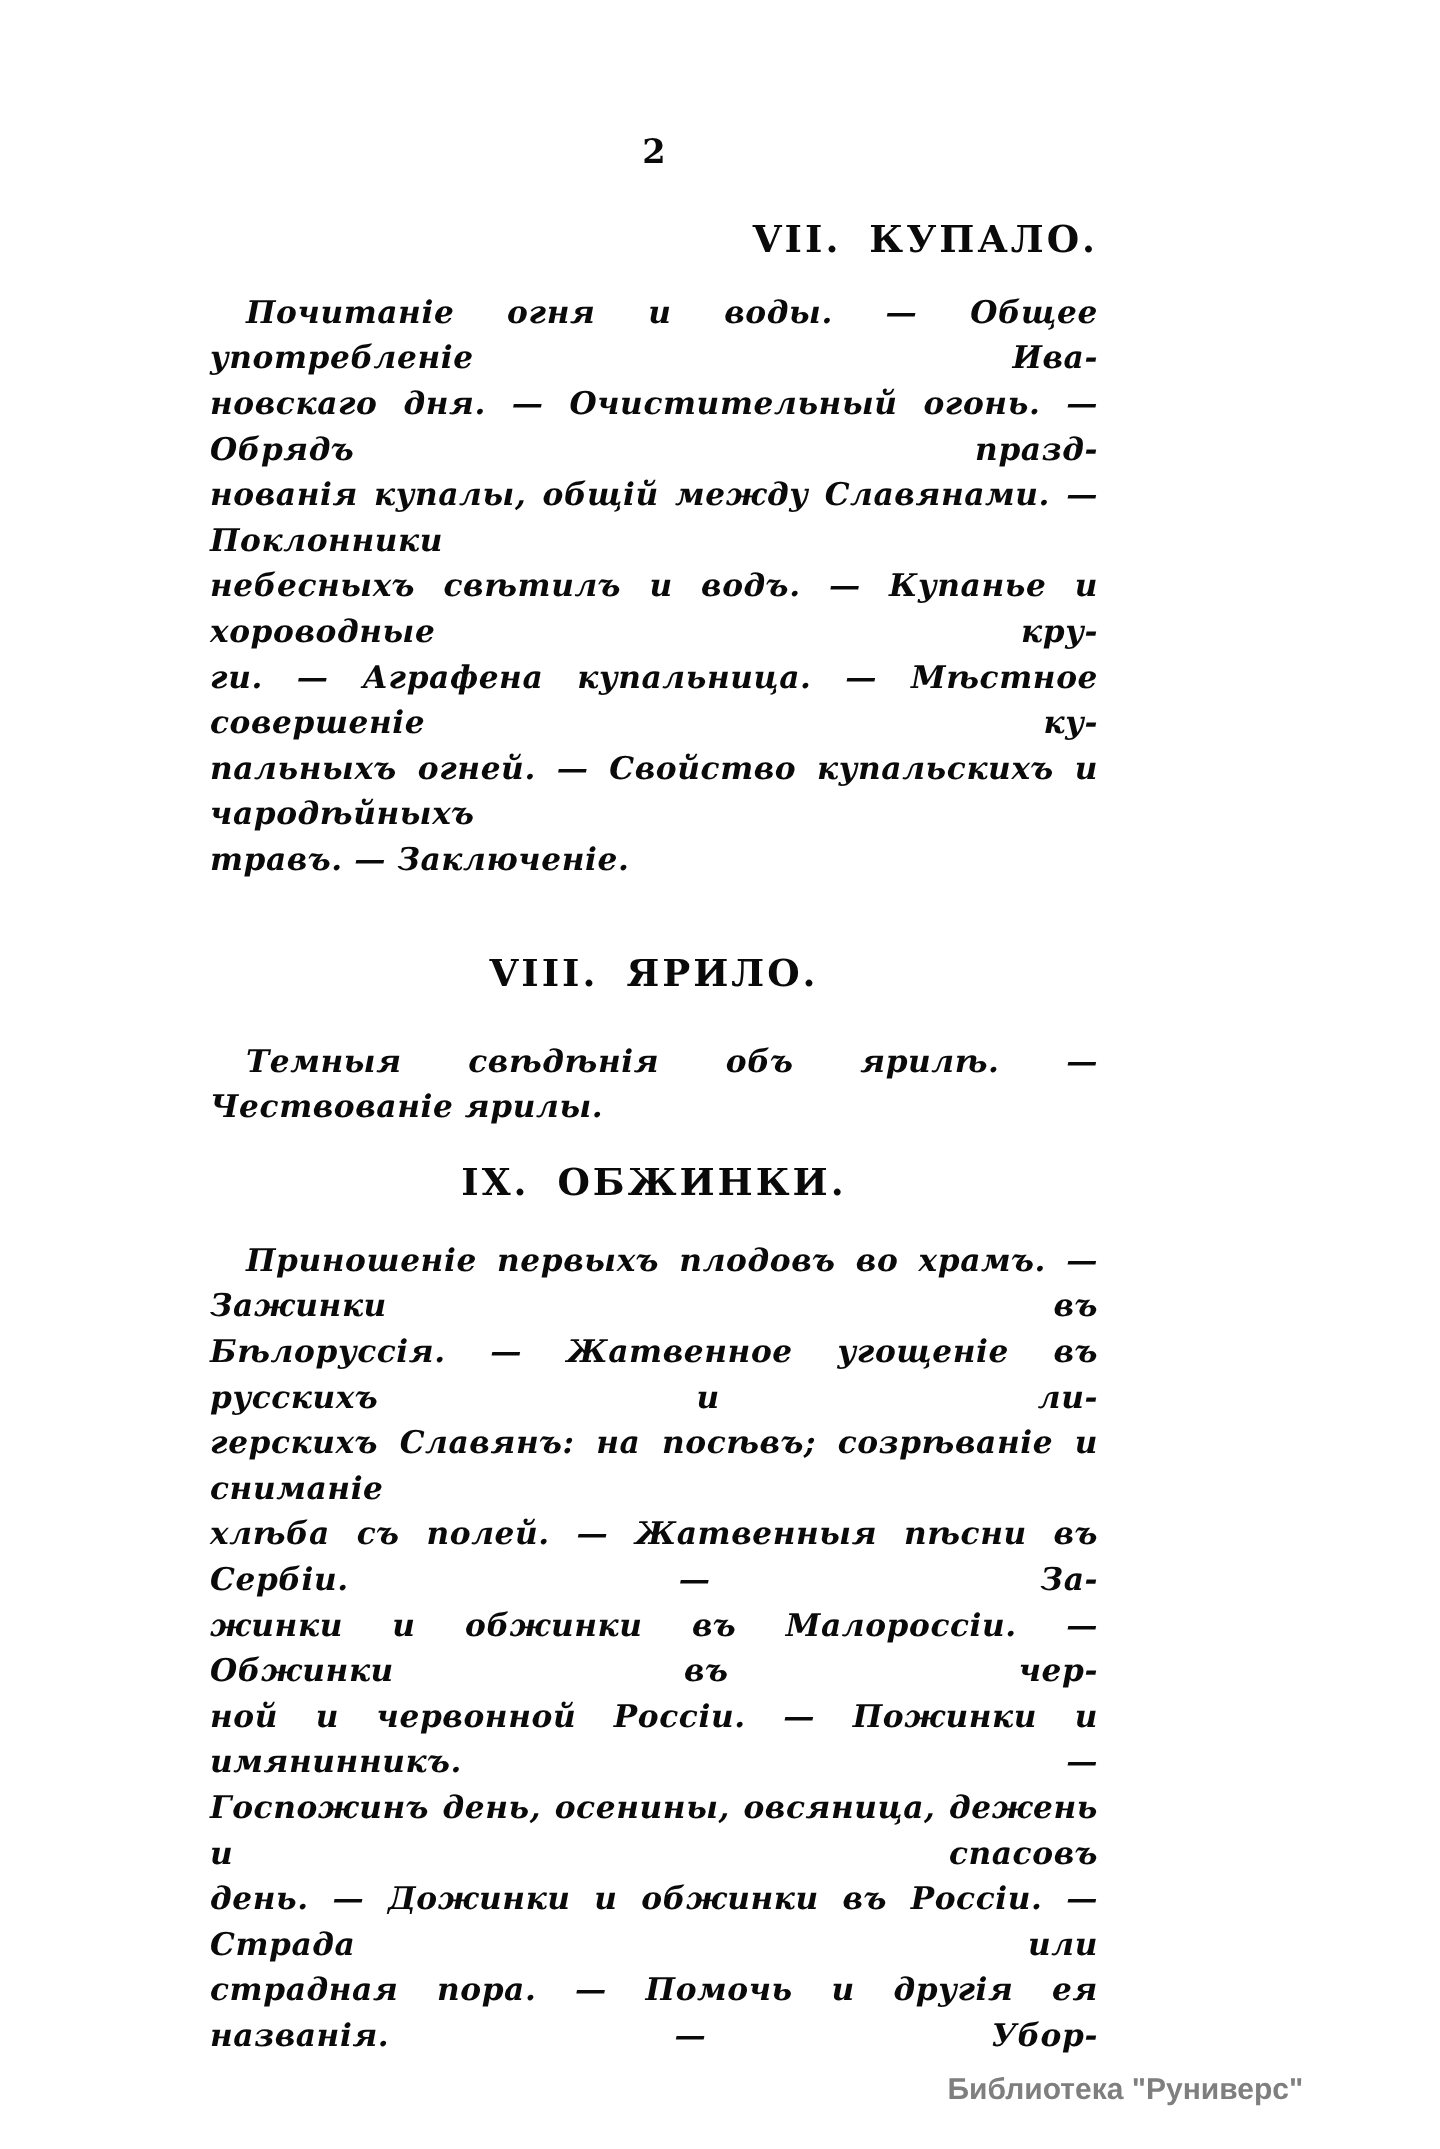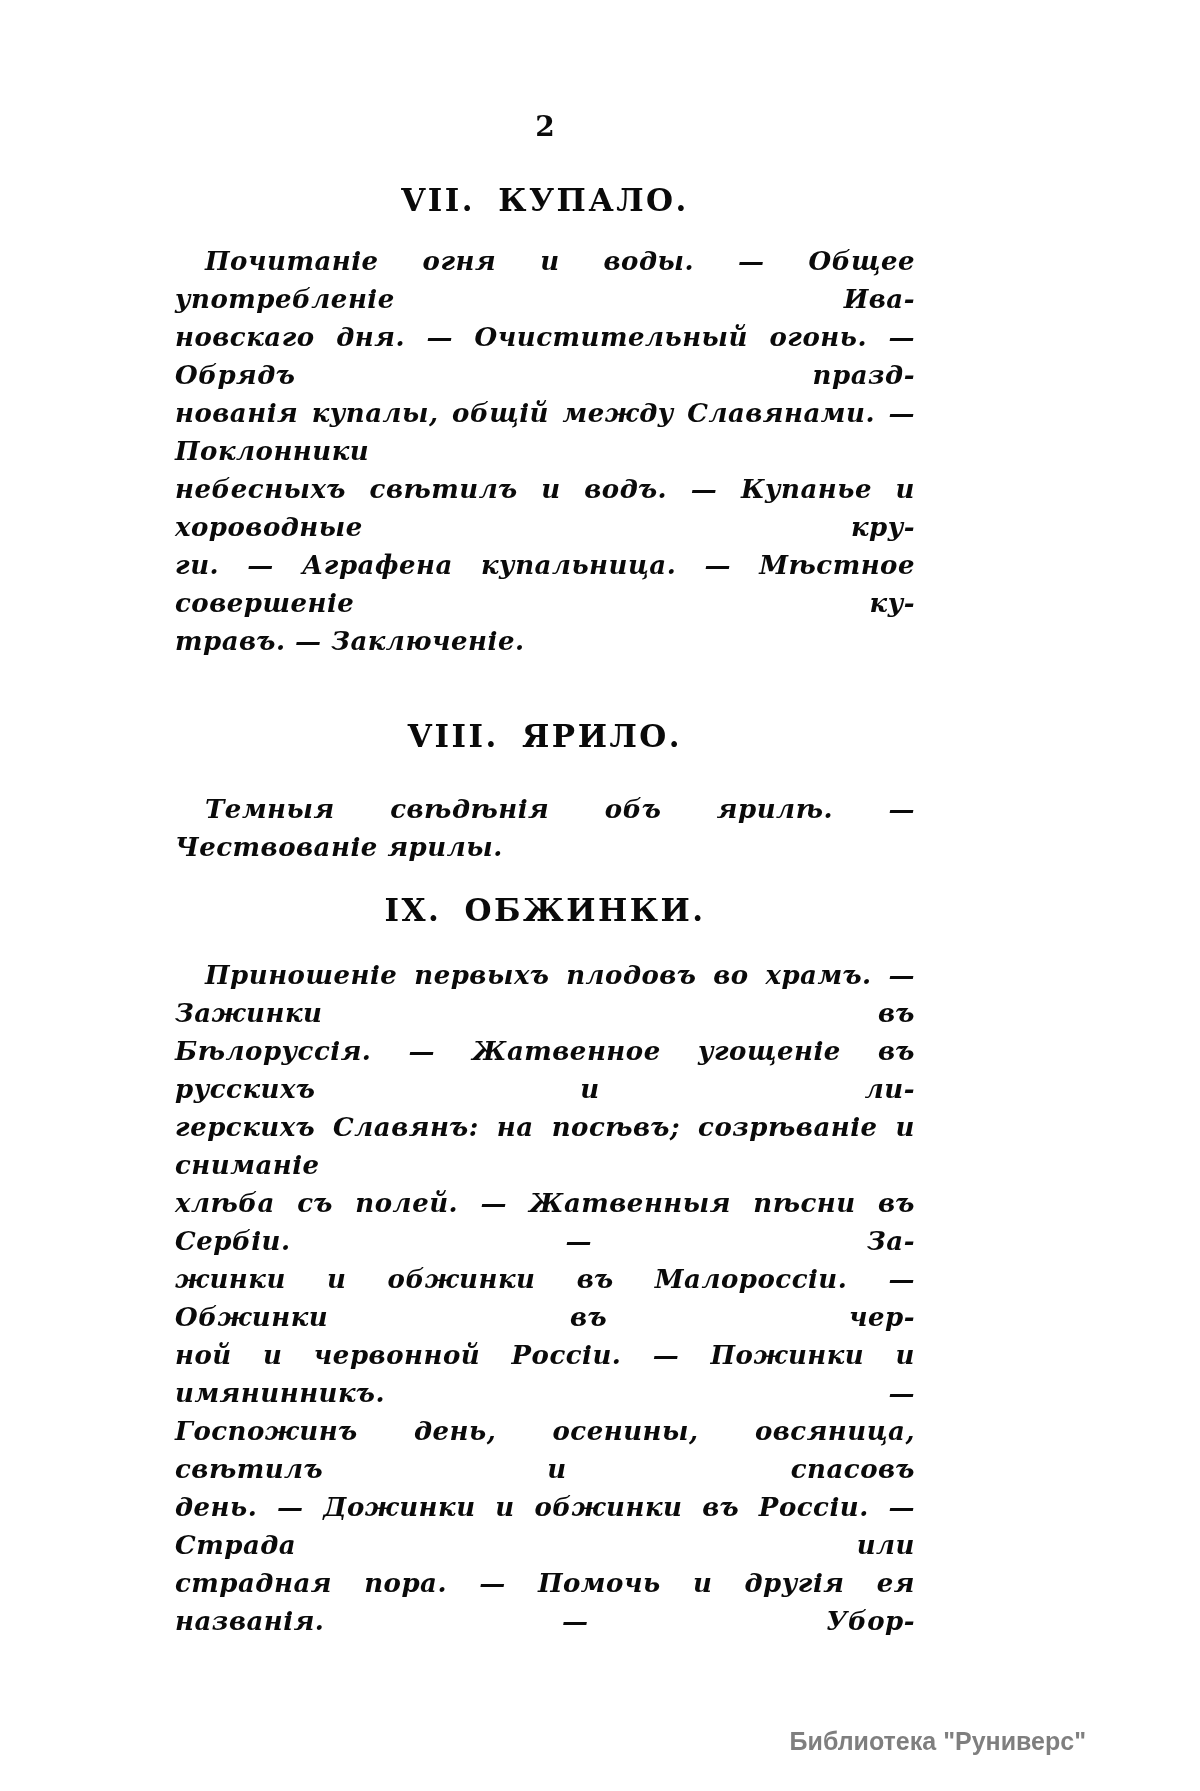--- a/index.html
+++ b/index.html
@@ -30,21 +30,21 @@
   }
   .section-heading {
     text-align: center;
     font-size: 31px;
     line-height: 40px;
     font-weight: bold;
     letter-spacing: 2.5px;
     word-spacing: 10px;
     white-space: nowrap;
   }
-  .h-vii   { margin-top: 34px; }
+  .h-vii   { margin-top: 34px; text-align: right; }
   .h-viii  { margin-top: 56px; text-align: center; }
   .h-ix    { margin-top: 24px; }
   .section-paragraph {
     font-size: 26px;
     line-height: 38px;
     font-weight: bold;
     letter-spacing: 0.5px;
     font-style: italic;
   }
   .p-vii   { margin-top: 22px; }
@@ -78,37 +78,38 @@
 
   <div class="page-number">2</div>
 
   <div class="section-heading h-vii">VII. КУПАЛО.</div>
   <div class="section-paragraph p-vii">
     <div class="pline first">Почитаніе огня и воды. — Общее употребленіе Ива-</div>
     <div class="pline">новскаго дня. — Очистительный огонь. — Обрядъ празд-</div>
     <div class="pline">нованія купалы, общій между Славянами. — Поклонники</div>
     <div class="pline">небесныхъ свѣтилъ и водъ. — Купанье и хороводные кру-</div>
     <div class="pline">ги. — Аграфена купальница. — Мѣстное совершеніе ку-</div>
+    <div class="pline">пальныхъ огней. — Свойство купальскихъ и чародѣйныхъ</div>
     <div class="pline last">травъ. — Заключеніе.</div>
   </div>
 
   <div class="section-heading h-viii">VIII. ЯРИЛО.</div>
   <div class="section-paragraph p-viii">
     <div class="pline first last">Темныя свѣдѣнія объ ярилѣ. — Чествованіе ярилы.</div>
   </div>
 
   <div class="section-heading h-ix">IX. ОБЖИНКИ.</div>
   <div class="section-paragraph p-ix">
     <div class="pline first">Приношеніе первыхъ плодовъ во храмъ. — Зажинки въ</div>
     <div class="pline">Бѣлоруссія. — Жатвенное угощеніе въ русскихъ и ли-</div>
     <div class="pline">герскихъ Славянъ: на посѣвъ; созрѣваніе и сниманіе</div>
     <div class="pline">хлѣба съ полей. — Жатвенныя пѣсни въ Сербіи. — За-</div>
     <div class="pline">жинки и обжинки въ Малороссіи. — Обжинки въ чер-</div>
     <div class="pline">ной и червонной Россіи. — Пожинки и имянинникъ. —</div>
-    <div class="pline">Госпожинъ день, осенины, овсяница, свѣтилъ и спасовъ</div>
+    <div class="pline">Госпожинъ день, осенины, овсяница, дежень и спасовъ</div>
     <div class="pline">день. — Дожинки и обжинки въ Россіи. — Страда или</div>
     <div class="pline">страдная пора. — Помочь и другія ея названія. — Убор-</div>
 
   </div>
 
 </div>
 
 <div class="watermark">Библиотека "Руниверс"</div>
 
 </body></html>

